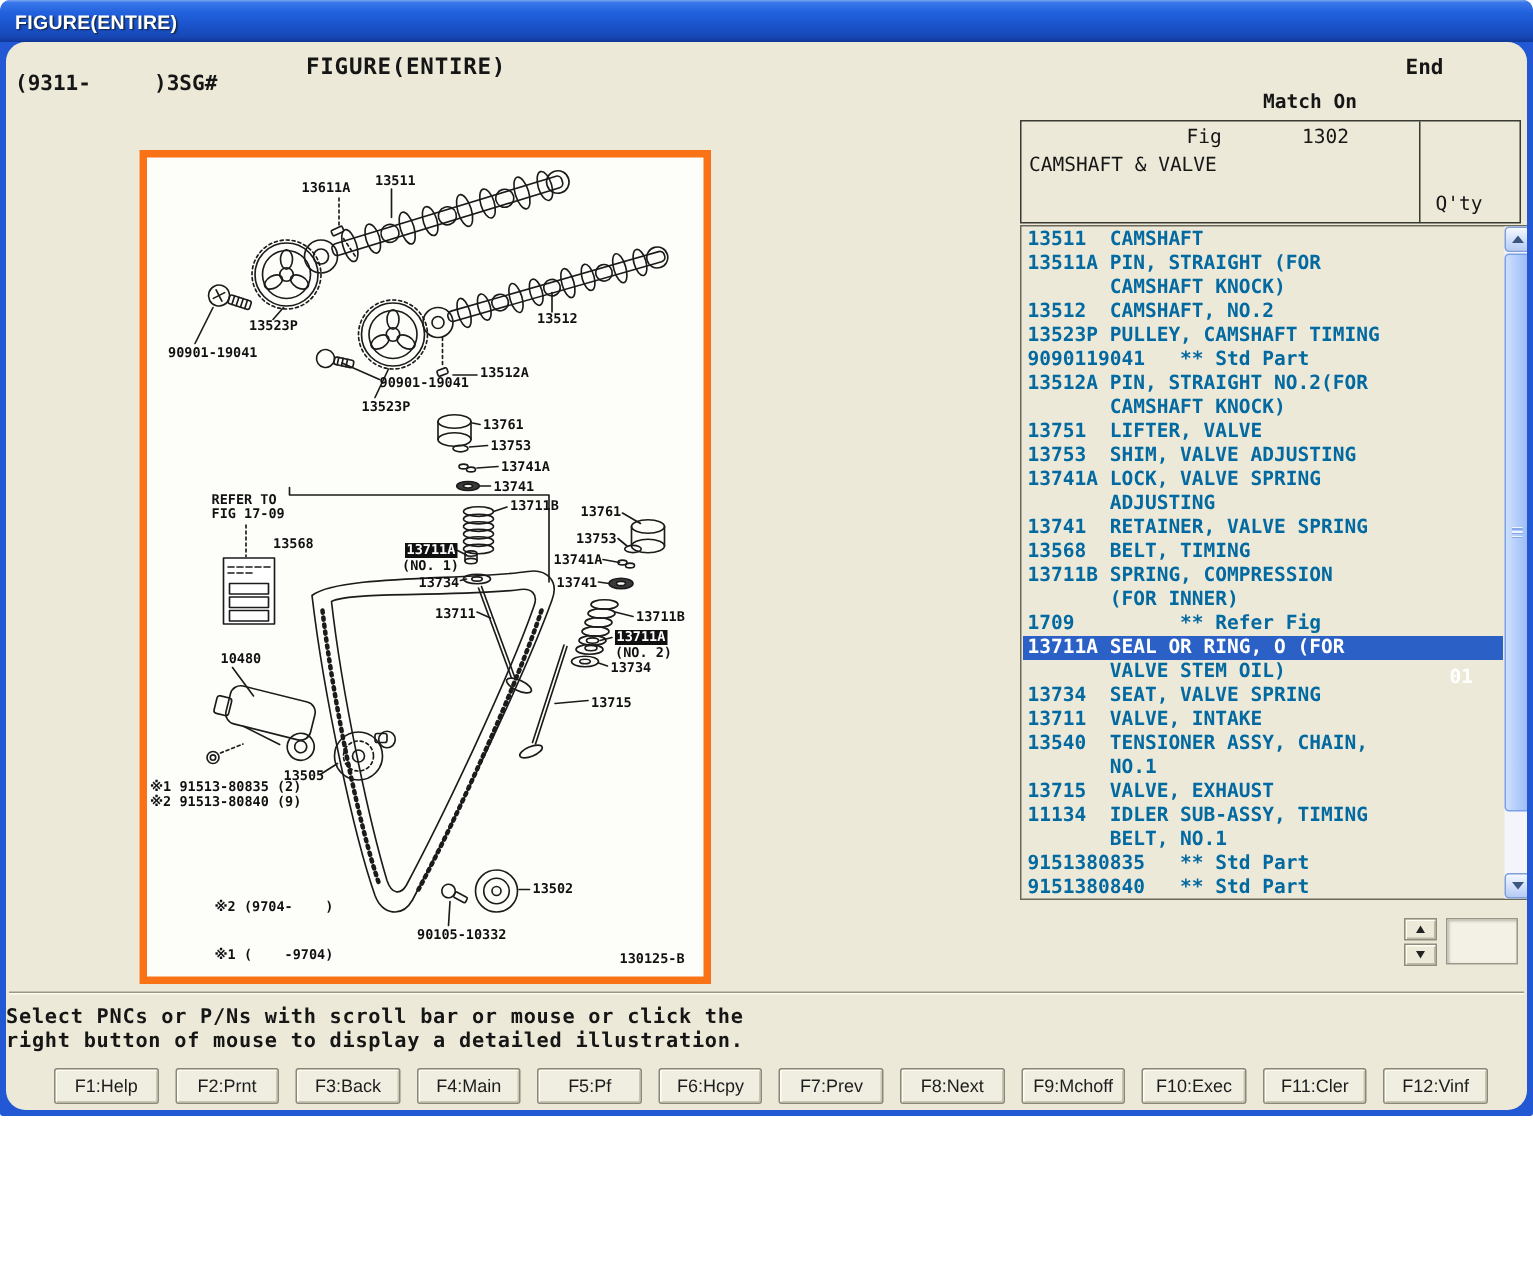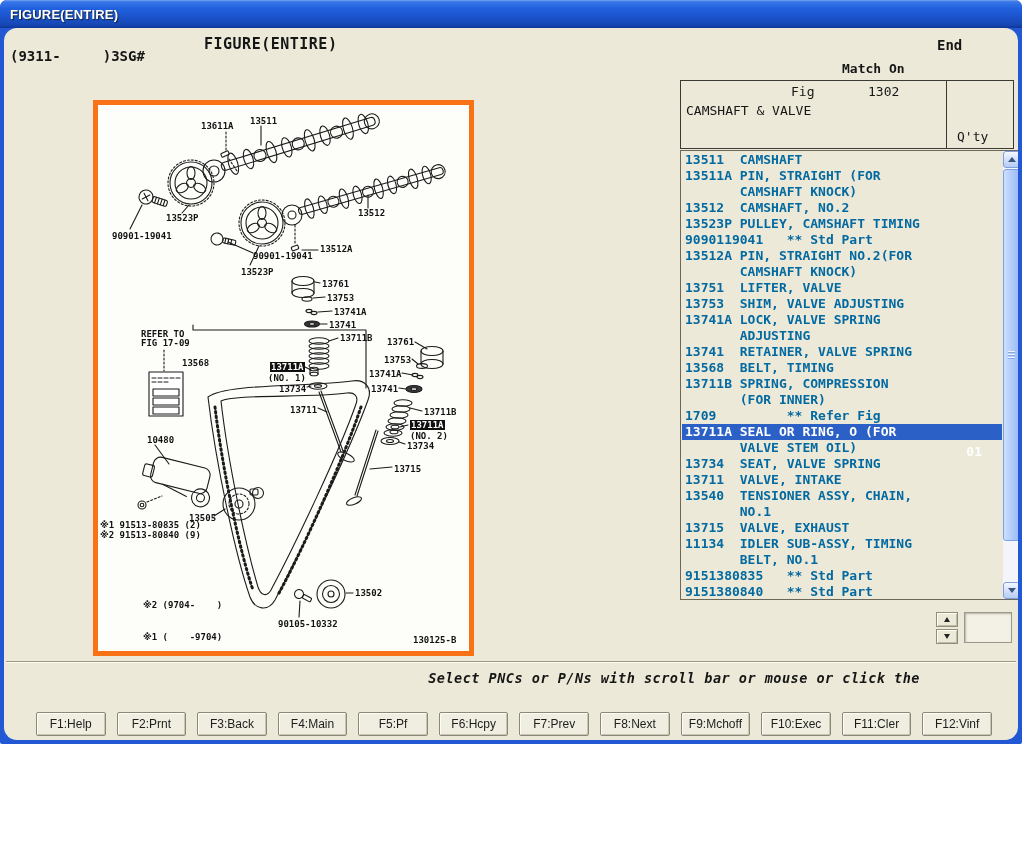--- a/index.html
+++ b/index.html
@@ -52,21 +52,21 @@
   #qty-box { position:absolute; left:960px; top:584px; width:48px; height:31px; background:#f3f1e6;
      border:1px solid #9a9888; box-shadow:inset 1px 1px 2px rgba(70,70,60,.35); font:bold 13px "DejaVu Sans Mono",monospace; padding:2px 4px; color:#161616; }
 
   
   #diagram { position:absolute; left:89px; top:72px; width:381px; height:556px; background:#fdfdfa; border:5px solid #f97316; }
   #diagram svg { position:absolute; left:0; top:0; }
   .dlbl { position:absolute; font:bold 9px "DejaVu Sans Mono","DejaVu Sans",monospace; white-space:pre; color:#111; line-height:10px; }
   .dlbl.hl { background:#101010; color:#fff; padding:0 1px; }
 
   #divider { position:absolute; left:2px; top:633px; width:1010px; height:2px; border-top:1px solid #9a9783; border-bottom:1px solid #fffdf2; }
-  #message { position:absolute; left:0; top:642px; width:916px; text-align:right;font-style:italic; }
+  #message { position:absolute; left:0; top:642px; width:916px; text-align:left; }
   #message div { font-size:13.5px; font-weight:bold; white-space:pre; line-height:16px; letter-spacing:.5px; }
 
   #fkeys { position:absolute; left:32px; top:684px; width:956px; height:32px; display:flex; gap:11px; }
   .fkey { flex:1; height:24px; background:#f0eee1; border:1px solid #8b8877; border-radius:2px; color:#1d1d1d;
      box-shadow:inset 1px 1px 0 #fffef6, inset -1px -1px 0 #c8c5b1; font:12px "Liberation Sans", sans-serif;
      display:flex; align-items:center; justify-content:center; cursor:default; }
 </style>
 </head>
 <body>
 
@@ -398,20 +398,21 @@
           <span class="dlbl" style="left: 180px; top: 514px;">90105-10332</span>
           <span class="dlbl" style="left: 257px; top: 483px;">13502</span>
           <span class="dlbl" style="left: 315px; top: 530px;">130125-B</span>
         </div>
     </div>
 
     <div id="divider"></div>
 
     <div id="message">
       <div>Select PNCs or P/Ns with scroll bar or mouse or click the</div>
+      <div>right button of mouse to display a detailed illustration.</div>
     </div>
 
     <div id="fkeys">
         <div class="fkey">F1:Help</div>
         <div class="fkey">F2:Prnt</div>
         <div class="fkey">F3:Back</div>
         <div class="fkey">F4:Main</div>
         <div class="fkey">F5:Pf</div>
         <div class="fkey">F6:Hcpy</div>
         <div class="fkey">F7:Prev</div>

